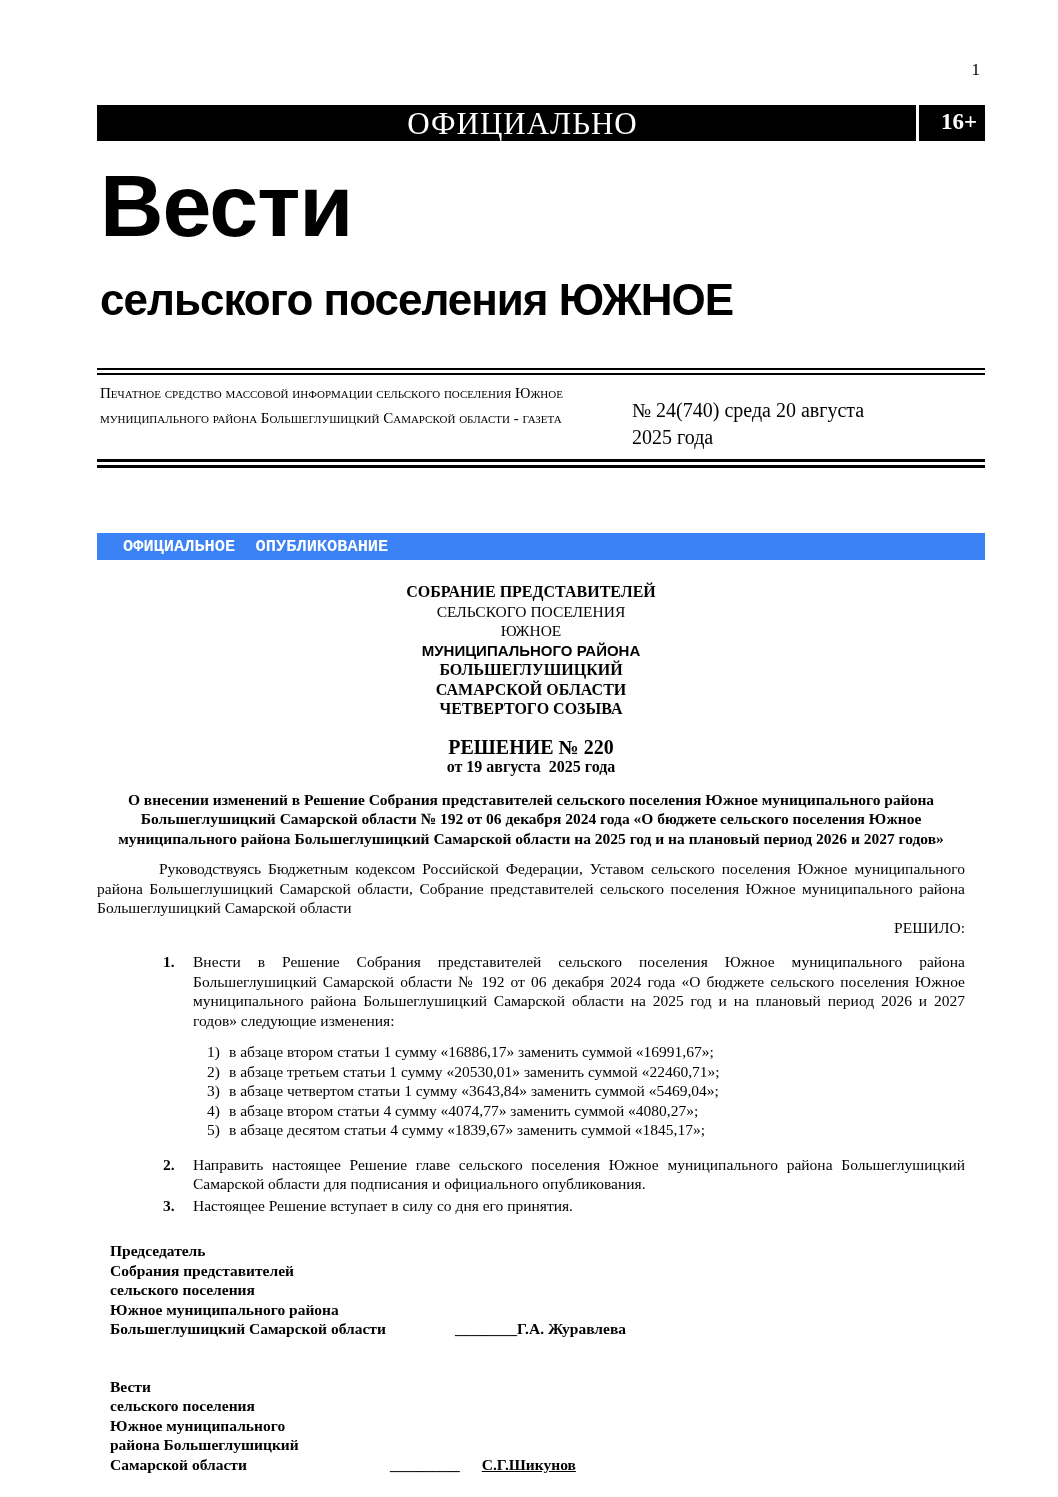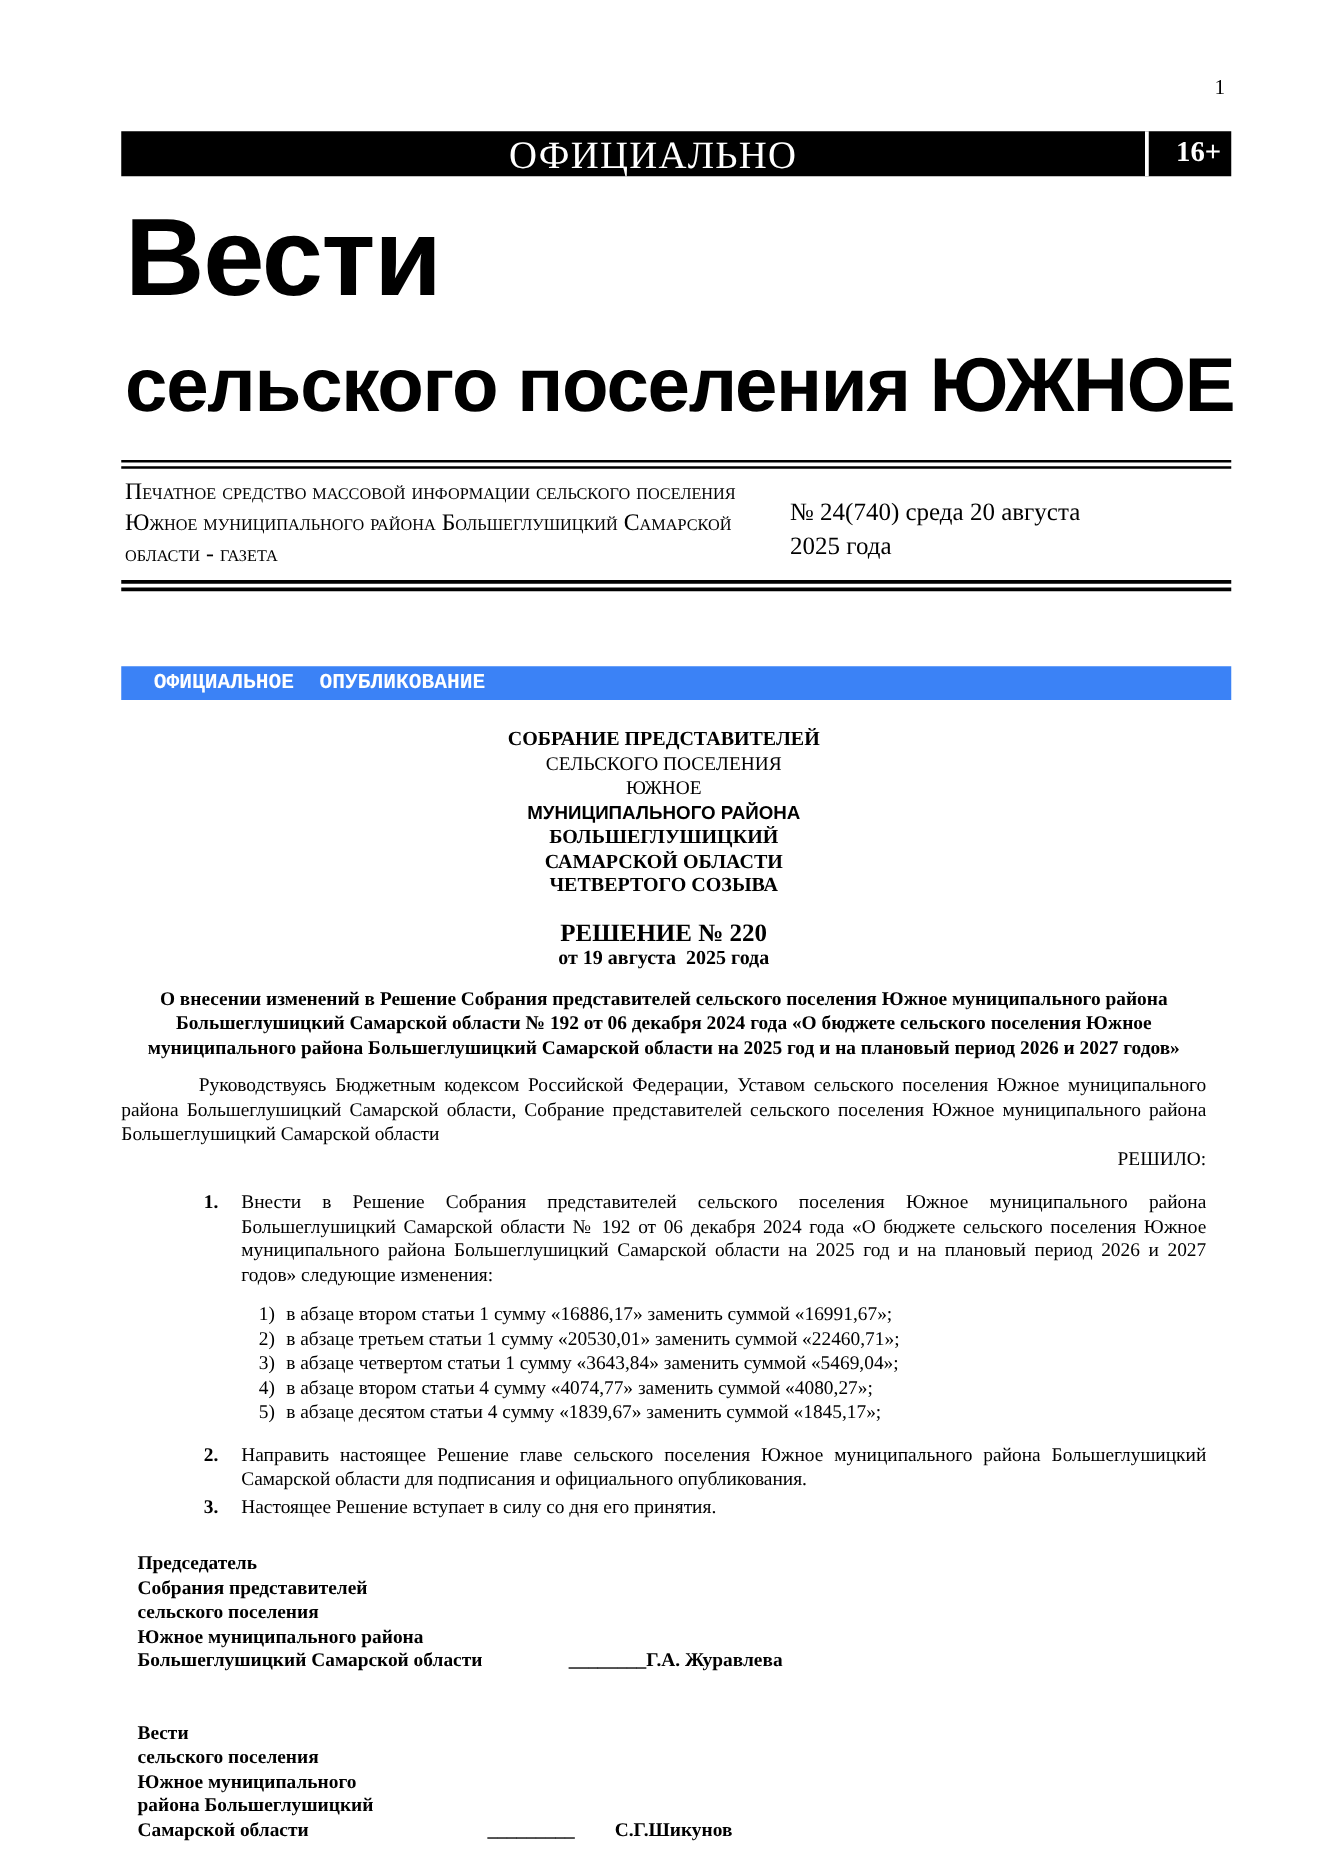--- a/index.html
+++ b/index.html
@@ -41,35 +41,35 @@
   
   .masthead-title {
     position:absolute; left:100px; top:162px;
     font-family:"Liberation Sans", sans-serif;
     font-weight:bold; font-size:88px; line-height:1;
     letter-spacing:-1px;
   }
   .masthead-subtitle {
     position:absolute; left:100px; top:278px;
     font-family:"Liberation Sans", sans-serif;
-    font-weight:bold; font-size:61px; line-height:1;
+    font-weight:bold; font-size:44px; line-height:1;
     letter-spacing:-1px; white-space:nowrap;
   }
   
   .issue-box {
     position:absolute; left:97px; top:368px; width:888px;
     border-top:7px double #000;
     border-bottom:9px double #000;
     display:flex;
     padding:6px 0 8px 0;
   }
   .issue-desc {
     width:505px;
     font-variant:small-caps;
-    font-size:19px; line-height:25px;
+    font-size:15px; line-height:25px;
     padding-left:3px;
   }
   .issue-num {
     margin-left:30px; padding-top:16px;
     font-weight:normal; font-size:20px; line-height:27px;
     white-space:pre-wrap;
   }
   
   .section-bar {
     position:absolute; left:97px; top:533px;
@@ -111,21 +111,21 @@
   .sub-list { margin-top:12px; }
   .sub-row { display:flex; }
   .sub-row .sub-num { flex:0 0 22px; margin-left:101px; text-align:right; }
   .sub-row .sub-text { margin-left:9px; }
   
   .signature { margin-top:26px; margin-left:13px; font-weight:bold; }
   .signature div { line-height:19.5px; }
   .sig-row { display:flex; }
   .sig-label-1 { flex:0 0 345px; }
   .sig-label-2 { flex:0 0 280px; }
-  .sig-name-gap { margin-left:32px; }
+  .sig-name-gap { margin-left:22px;text-decoration:underline; }
   .signature-2 { margin-top:38px; }
 </style>
 </head>
 <body>
 
 <div class="page">
 
   <div class="page-number">1</div>
 
   <div class="top-bar">

